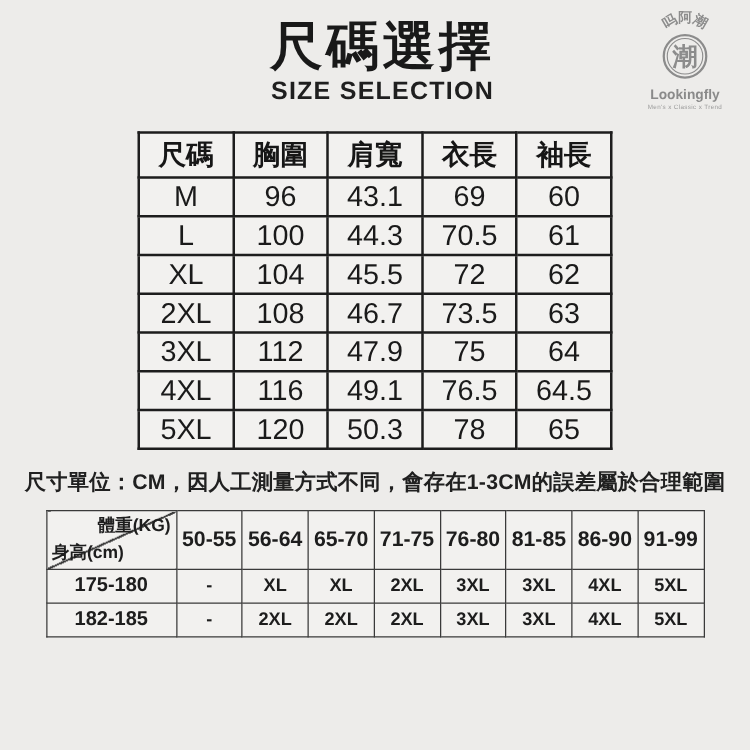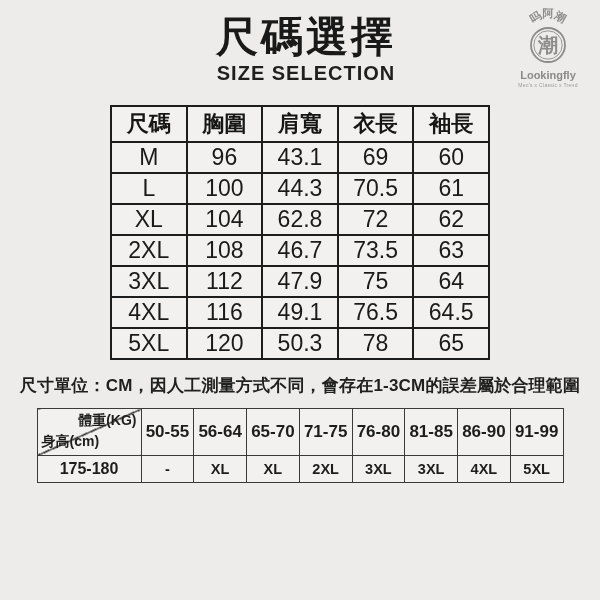--- a/index.html
+++ b/index.html
@@ -174,21 +174,21 @@
         <tr>
           <td>L</td>
           <td>100</td>
           <td>44.3</td>
           <td>70.5</td>
           <td>61</td>
         </tr>
         <tr>
           <td>XL</td>
           <td>104</td>
-          <td>62.8</td>
+          <td>45.5</td>
           <td>72</td>
           <td>62</td>
         </tr>
         <tr>
           <td>2XL</td>
           <td>108</td>
           <td>46.7</td>
           <td>73.5</td>
           <td>63</td>
         </tr>
@@ -240,16 +240,27 @@
           <th class="height-cell">175-180</th>
           <td>-</td>
           <td>XL</td>
           <td>XL</td>
           <td>2XL</td>
           <td>3XL</td>
           <td>3XL</td>
           <td>4XL</td>
           <td>5XL</td>
         </tr>
+        <tr>
+          <th class="height-cell">182-185</th>
+          <td>-</td>
+          <td>2XL</td>
+          <td>2XL</td>
+          <td>2XL</td>
+          <td>3XL</td>
+          <td>3XL</td>
+          <td>4XL</td>
+          <td>5XL</td>
+        </tr>
       </tbody>
   </table>
 
 </div>
 
 </body></html>

